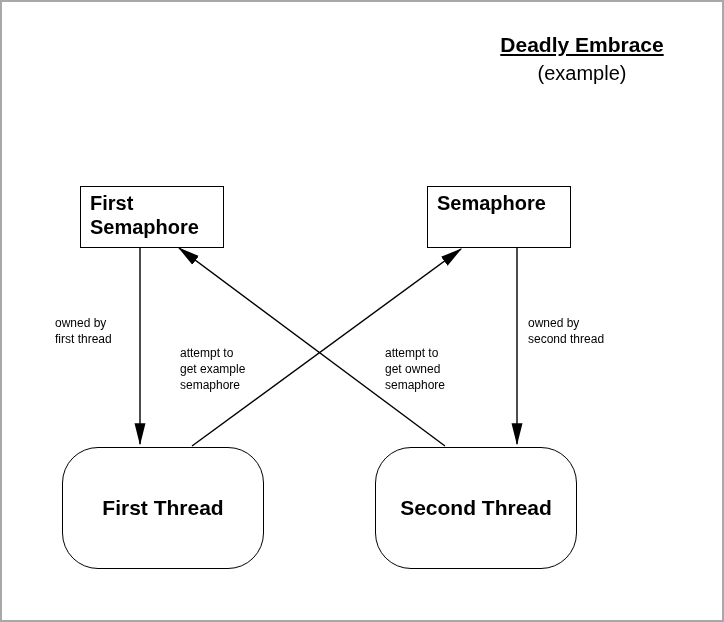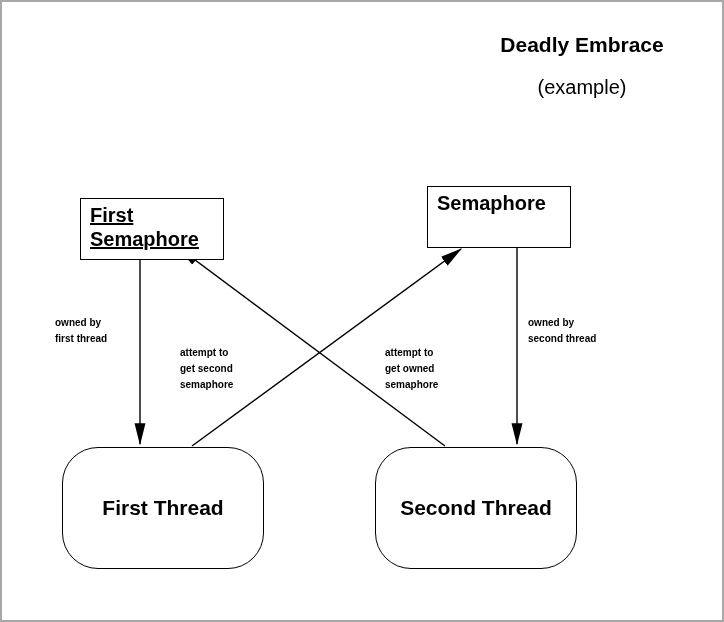--- a/index.html
+++ b/index.html
@@ -29,61 +29,62 @@
     position: absolute;
     left: 438px;
     top: 30px;
     width: 284px;
     text-align: center;
   }
   .title-main {
     font-size: 21px;
     font-weight: bold;
     line-height: 26px;
+    text-decoration: underline;
   }
   .title-sub {
     font-size: 20px;
     font-weight: normal;
     line-height: 26px;
-    margin-top: 16px;
+    margin-top: 2px;
   }
   .sem-box {
     position: absolute;
     box-sizing: border-box;
     width: 144px;
     height: 62px;
     border: 1.5px solid #000000;
     background: #ffffff;
     font-size: 20px;
     font-weight: bold;
     line-height: 24px;
     padding: 4px 0 0 9px;
   }
-  #first-sem  { left: 78px;  top: 196px; text-decoration: underline; }
+  #first-sem  { left: 78px;  top: 184px; }
   #second-sem { left: 425px; top: 184px; }
   .thread-box {
     position: absolute;
     box-sizing: border-box;
     width: 202px;
     height: 122px;
     border: 1.3px solid #000000;
     border-radius: 36px;
     background: #ffffff;
     display: flex;
     align-items: center;
     justify-content: center;
     font-size: 21px;
     font-weight: bold;
   }
   #first-thread  { left: 60px;  top: 445px; }
   #second-thread { left: 373px; top: 445px; }
   .edge-label {
     position: absolute;
-    font-size: 10px;
-    font-weight: bold;
+    font-size: 12px;
+    font-weight: normal;
     line-height: 16px;
     white-space: nowrap;
   }
   #lbl-owned-first    { left: 53px;  top: 313px; }
   #lbl-attempt-second { left: 178px; top: 343px; }
   #lbl-attempt-first  { left: 383px; top: 343px; }
   #lbl-owned-second   { left: 526px; top: 313px; }
 </style>
 </head>
 <body>
@@ -128,21 +129,21 @@
     <span>Second Thread</span>
   </div>
 
   <div class="edge-label" id="lbl-owned-first">
     <div>owned by</div>
     <div>first thread</div>
   </div>
 
   <div class="edge-label" id="lbl-attempt-second">
     <div>attempt to</div>
-    <div>get second</div>
+    <div>get example</div>
     <div>semaphore</div>
   </div>
 
   <div class="edge-label" id="lbl-attempt-first">
     <div>attempt to</div>
     <div>get owned</div>
     <div>semaphore</div>
   </div>
 
   <div class="edge-label" id="lbl-owned-second">

